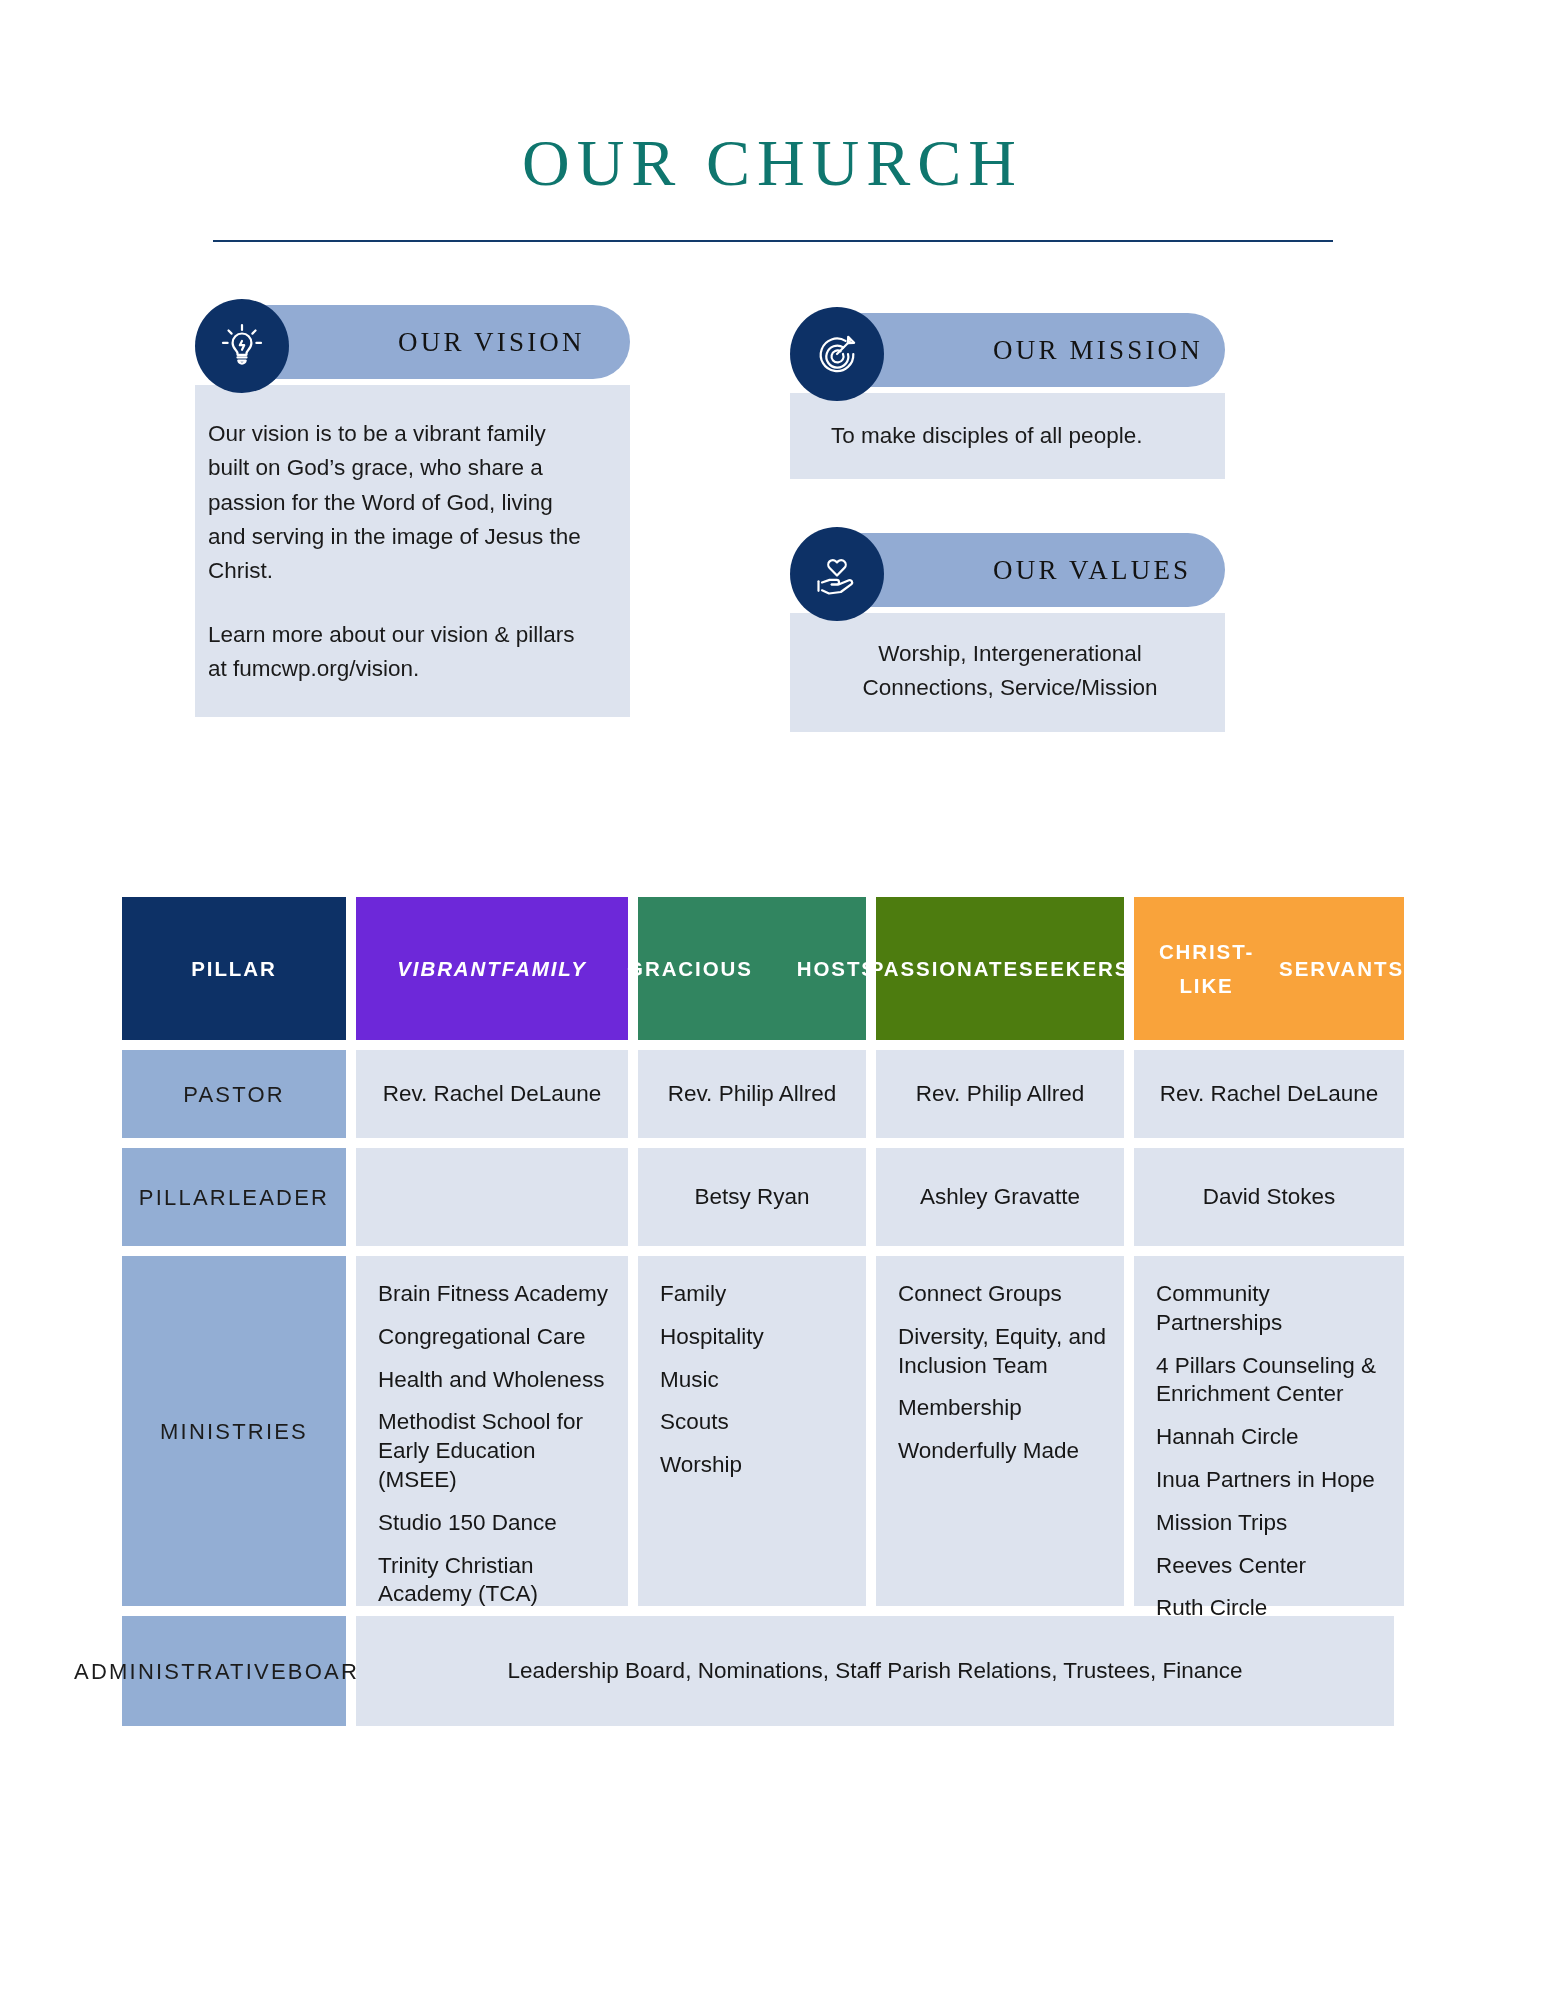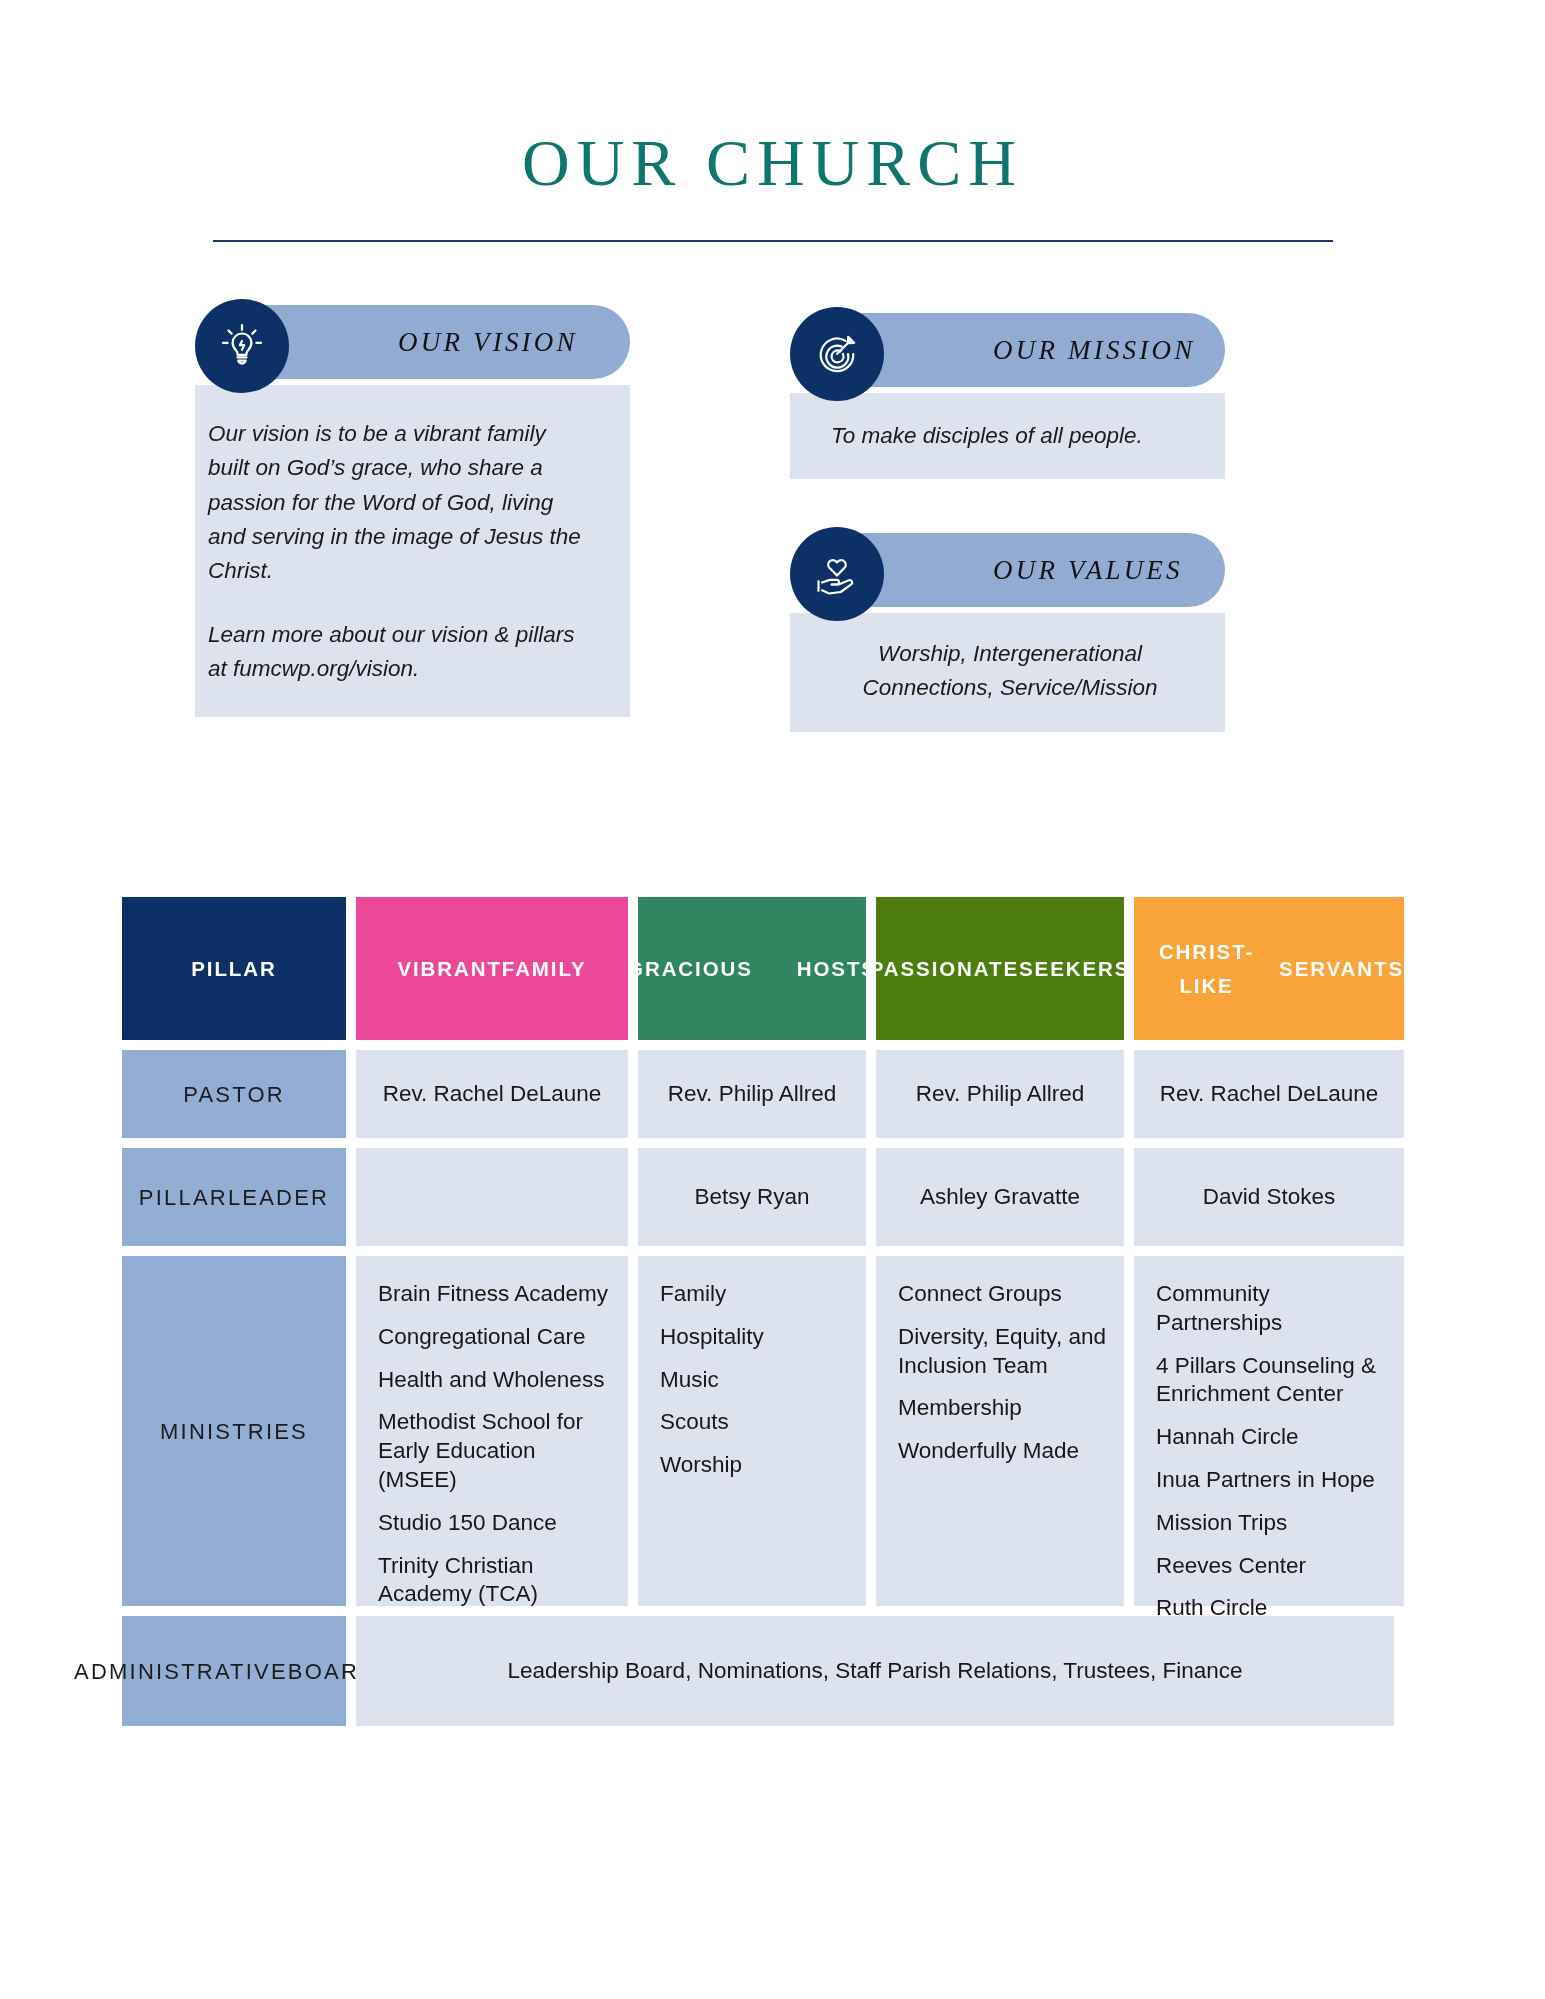--- a/index.html
+++ b/index.html
@@ -36,21 +36,20 @@
     height: 2px;
     background: #123a6b;
     margin: 43px auto 0 auto;
   }
 
   
   .cards {
     position: relative;
     margin-top: 57px;
     height: 450px;
-    font-style: italic;
   }
 
   .card {
     position: absolute;
   }
 
   .card-headrow {
     position: relative;
     height: 94px;
     display: flex;
@@ -290,21 +289,21 @@
         <p>Worship, Intergenerational Connections, Service/Mission</p>
       </div>
     </div>
 
   </div>
 
   <div class="table-wrap">
 
     <div class="trow">
       <div class="cell head-cell c0" id="h0" style="background: rgb(13, 49, 102);">PILLAR</div>
-      <div class="cell head-cell c1" id="h1" style="background: #ec4899;">
+      <div class="cell head-cell c1" id="h1" style="background: #6d28d9; font-style: italic;">
           <div>VIBRANT</div>
           <div>FAMILY</div>
         </div>
       <div class="cell head-cell c2" id="h2" style="background: rgb(49, 133, 96); gap: 44px;">
           <div>GRACIOUS</div>
           <div>HOSTS</div>
         </div>
       <div class="cell head-cell c3" id="h3" style="background: #4d7c0f;">
           <div>PASSIONATE</div>
           <div>SEEKERS</div>

